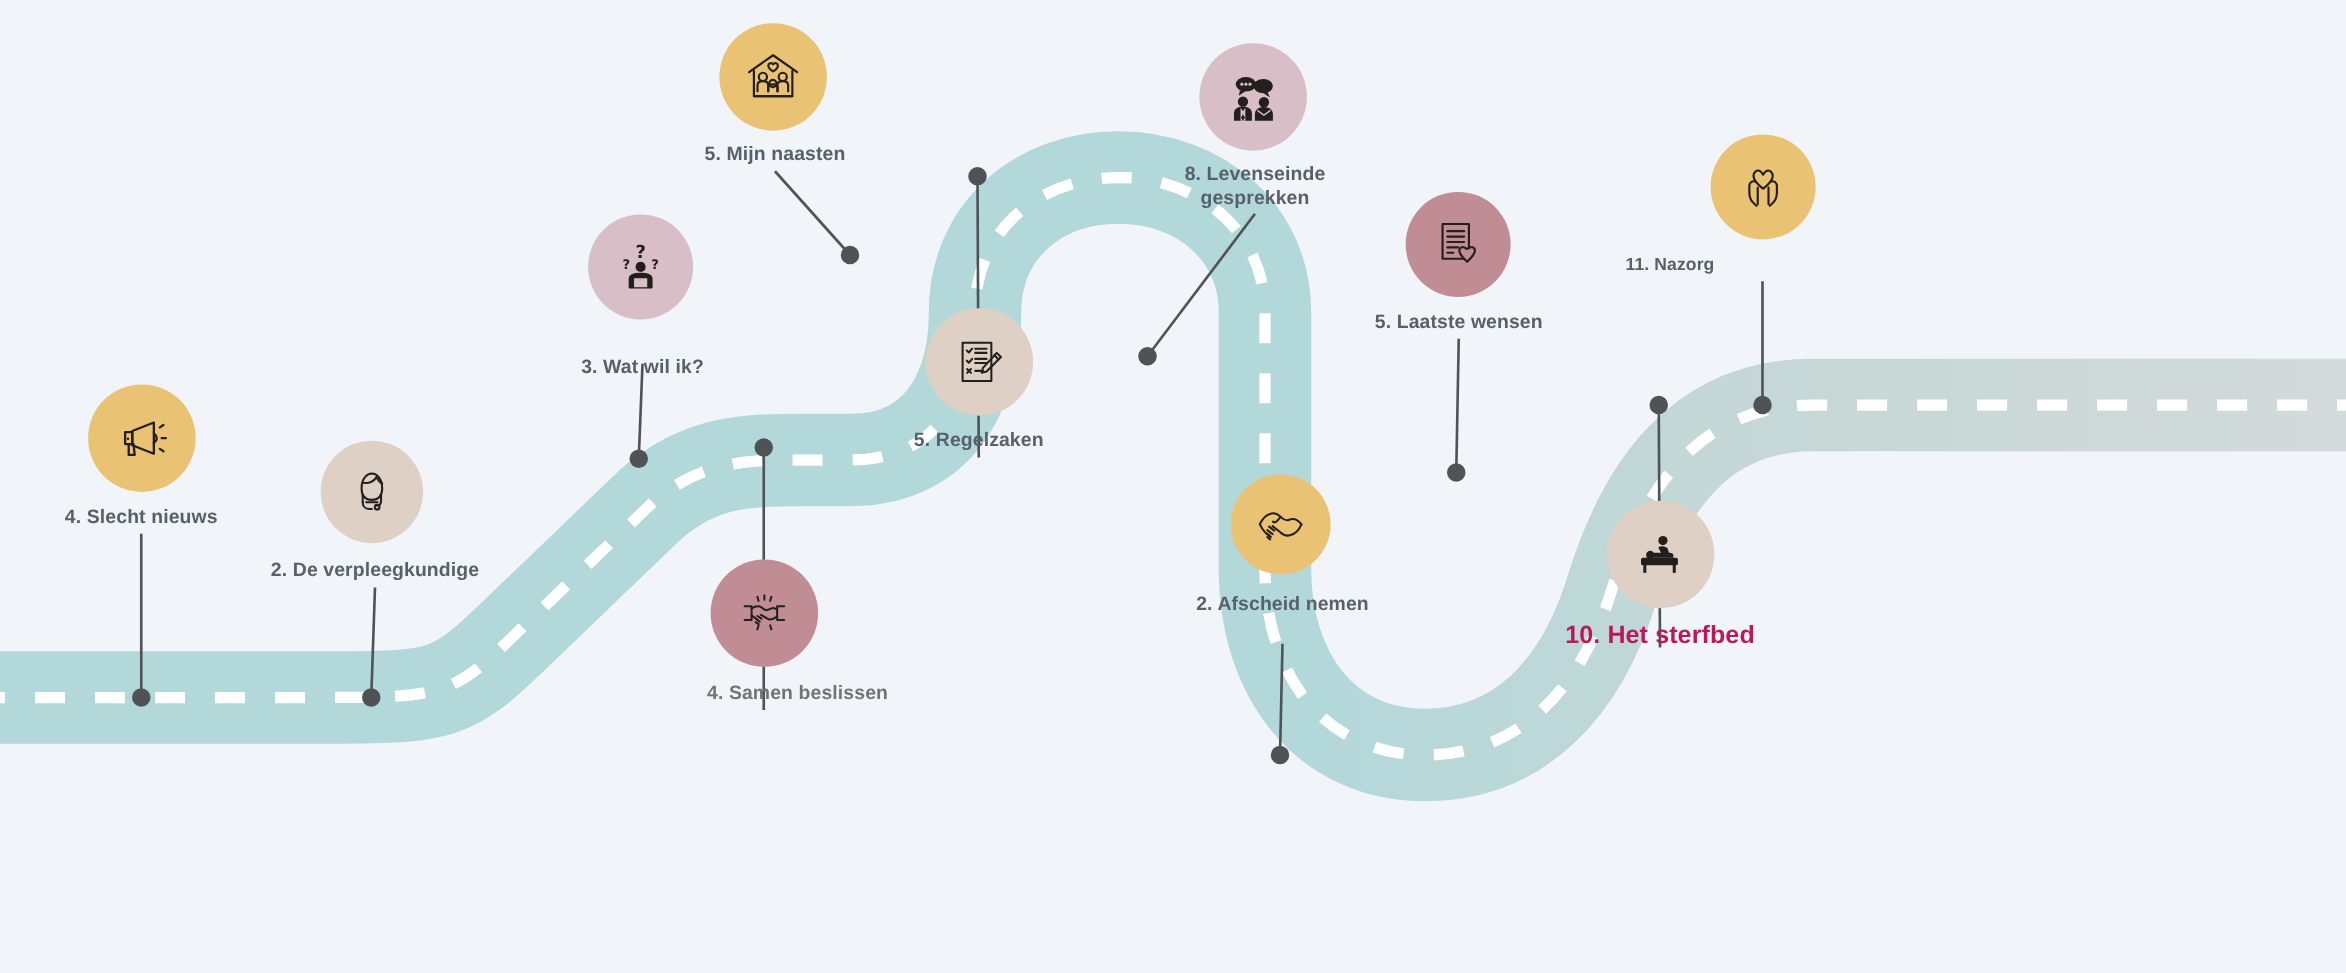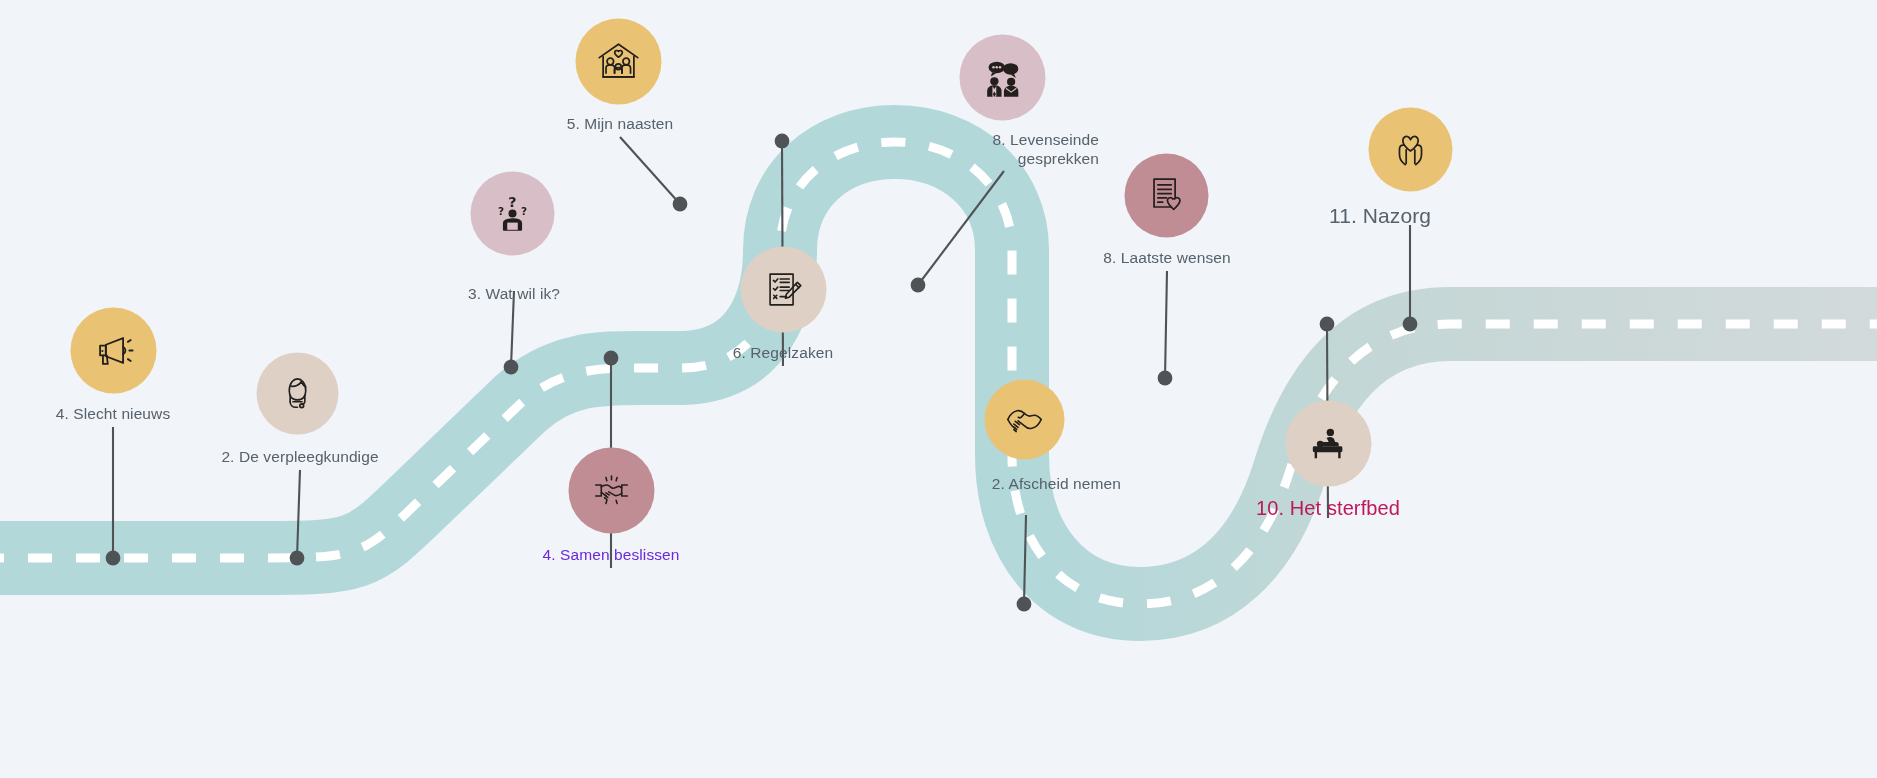--- a/index.html
+++ b/index.html
@@ -14,24 +14,24 @@
   #roadLayer{position:absolute;left:0;top:0;width:1877px;height:778px;}
   .node{position:absolute;transform:translate(-50%,-50%);}
   .circle{
     border-radius:50%;
     display:flex;align-items:center;justify-content:center;
     position:absolute;left:50%;transform:translateX(-50%);
   }
   .lbl{
     position:absolute;left:50%;transform:translateX(-50%);
     white-space:nowrap;
-    font-weight:normal;
+    font-weight:bold;
     color:#56616b;
     letter-spacing:.1px;
-    text-align:right;
+    text-align:center;
     line-height:1.22;
   }
   .lbl.two{white-space:normal;width:190px;}
   svg{display:block;}
 </style>
 </head>
 <body>
 
 <div id="stage">
 
@@ -157,21 +157,21 @@
       <path d="M17 24 C20 22 23 21.5 25.5 23 C27 24 28 25.5 29.5 25.5 C32 25.5 34 23.5 36 23.5 L39 25"></path>
       <path d="M39 31 C36 33 33.5 34.5 31 33 L25 29.5"></path>
       <path d="M22 30.5 L25.5 32.8 M21 33.2 L24 35.3 M20.5 35.8 L23 37.5"></path>
       <path d="M17 30 C19 31.5 20.5 32.5 22 33.5"></path>
       <path d="M22 14 L23 17.5 M28 12.5 L28 16.5 M34 14 L33 17.5"></path>
       <path d="M22 42 L23 38.5 M34 42 L33 38.5"></path>
     </svg>
           </span>
         </div>
       </div>
-      <div class="lbl" style="left: 611px; top: 546px; font-size: 15.5px; color: #6d28d9;">4. Samen beslissen</div>
+      <div class="lbl" style="left: 638px; top: 546px; font-size: 15.5px; color: #737373;">4. Samen beslissen</div>
       <div class="node" style="left: 618px; top: 62px; width: 1px; height: 1px;">
         <div class="circle" style="width: 86px; height: 86px; background: rgb(233, 194, 115); top: -43px;">
           <span>
             <svg width="50" height="50" viewBox="0 0 52 52" fill="none" stroke="#231f1c" stroke-width="1.8" stroke-linecap="round" stroke-linejoin="round">
       <path d="M6 22 L26 8 L46 22"></path>
       <path d="M10 21 L10 42 L42 42 L42 21"></path>
       <path d="M10 42 L42 42"></path>
       <path d="M26 15.5 C24.5 13.8 22 14.6 22 16.7 C22 18.8 26 21.5 26 21.5 C26 21.5 30 18.8 30 16.7 C30 14.6 27.5 13.8 26 15.5 Z"></path>
       <circle cx="17.5" cy="26" r="3.4"></circle>
       <path d="M13 38 L13 33 C13 30.8 15 29.6 17.5 29.6 C20 29.6 22 30.8 22 33 L22 38"></path>
@@ -192,21 +192,21 @@
       <path d="M13.5 14.5 L15.2 16.2 L18 13"></path>
       <path d="M13.5 23 L15.2 24.7 L18 21.5"></path>
       <path d="M13.8 30 L17 33.2 M17 30 L13.8 33.2"></path>
       <path d="M20.5 13 L30 13 M20.5 16.5 L30 16.5 M20.5 21.5 L30 21.5 M20.5 25 L30 25 M20.5 31.5 L27 31.5"></path>
       <path d="M38.5 16.5 L42 20 L30 32 L26 33 L27 29 Z"></path>
       <path d="M36.5 18.5 L40 22"></path>
     </svg>
           </span>
         </div>
       </div>
-      <div class="lbl" style="left: 783px; top: 344px; font-size: 15.5px; color: rgb(86, 97, 107);">6. Regelzaken</div>
+      <div class="lbl" style="left: 783px; top: 344px; font-size: 15.5px; color: rgb(86, 97, 107);">5. Regelzaken</div>
       <div class="node" style="left: 1002px; top: 78px; width: 1px; height: 1px;">
         <div class="circle" style="width: 86px; height: 86px; background: rgb(216, 190, 198); top: -43px;">
           <span>
             <svg width="46" height="46" viewBox="0 0 48 48" fill="none">
       <g fill="#231f1c">
         <ellipse cx="18" cy="13.5" rx="8.5" ry="6"></ellipse>
         <path d="M13 18.5 L12 23 L17.5 19.2 Z"></path>
         <ellipse cx="32.5" cy="15" rx="8" ry="6"></ellipse>
         <path d="M36 20 L38 24.5 L32.5 20.8 Z"></path>
       </g>
@@ -249,21 +249,21 @@
         <div class="circle" style="width: 84px; height: 84px; background: rgb(192, 141, 148); top: -42px;">
           <span>
             <svg width="46" height="46" viewBox="0 0 48 48" fill="none" stroke="#231f1c" stroke-width="1.8" stroke-linecap="round" stroke-linejoin="round">
       <path d="M11 7 L33 7 L33 36 L11 36 Z"></path>
       <path d="M15 13 L29 13 M15 17.5 L29 17.5 M15 22 L29 22 M15 26.5 L24 26.5 M15 31 L20 31"></path>
       <path d="M30.5 27.5 C28.5 25.2 25 26.3 25 29.2 C25 32.5 31.5 38.5 31.5 38.5 C31.5 38.5 38 32.5 38 29.2 C38 26.3 34.5 25.2 32.5 27.5 Z" fill="#c08d94"></path>
     </svg>
           </span>
         </div>
       </div>
-      <div class="lbl" style="left: 1167px; top: 249px; font-size: 15.5px; color: rgb(86, 97, 107);">8. Laatste wensen</div>
+      <div class="lbl" style="left: 1167px; top: 249px; font-size: 15.5px; color: rgb(86, 97, 107);">5. Laatste wensen</div>
       <div class="node" style="left: 1328px; top: 444px; width: 1px; height: 1px;">
         <div class="circle" style="width: 86px; height: 86px; background: rgb(222, 208, 197); top: -43px;">
           <span>
             <svg width="48" height="48" viewBox="0 0 52 52" fill="none">
       <g fill="#231f1c">
         <circle cx="28" cy="14" r="4"></circle>
         <path d="M24 20 C26 18.5 30 18.5 32 21 L34.5 28 L28 28 Z"></path>
         <circle cx="17" cy="26.5" r="3.6"></circle>
         <path d="M20 24.5 L34 24.5 C36 24.5 37 25.4 37 26.8 L37 29 L20 29 Z"></path>
         <rect x="9" y="29" width="32" height="6.5" rx="1.6"></rect>
@@ -280,16 +280,16 @@
           <span>
             <svg width="46" height="46" viewBox="0 0 48 48" fill="none" stroke="#231f1c" stroke-width="1.8" stroke-linecap="round" stroke-linejoin="round">
       <path d="M24 25.5 C24 25.5 16 20 16 14.8 C16 11.4 19 9.5 21.4 10.8 C22.6 11.5 23.5 12.8 24 13.8 C24.5 12.8 25.4 11.5 26.6 10.8 C29 9.5 32 11.4 32 14.8 C32 20 24 25.5 24 25.5 Z"></path>
       <path d="M17.5 19.5 C14.5 18.8 12.5 20.5 12.5 23.5 L12.5 29 C12.5 33 14.5 36.5 17 38.5 L18.5 39.8"></path>
       <path d="M30.5 19.5 C33.5 18.8 35.5 20.5 35.5 23.5 L35.5 29 C35.5 33 33.5 36.5 31 38.5 L29.5 39.8"></path>
       <path d="M19.5 24.5 L19.5 38.5 M28.5 24.5 L28.5 38.5"></path>
     </svg>
           </span>
         </div>
       </div>
-      <div class="lbl" style="left: 1380px; top: 203px; font-size: 21px; color: rgb(86, 97, 107);">11. Nazorg</div>
+      <div class="lbl" style="left: 1336px; top: 203px; font-size: 14px; color: rgb(86, 97, 107);">11. Nazorg</div>
     </div>
 
 </div>
 
 </body></html>

